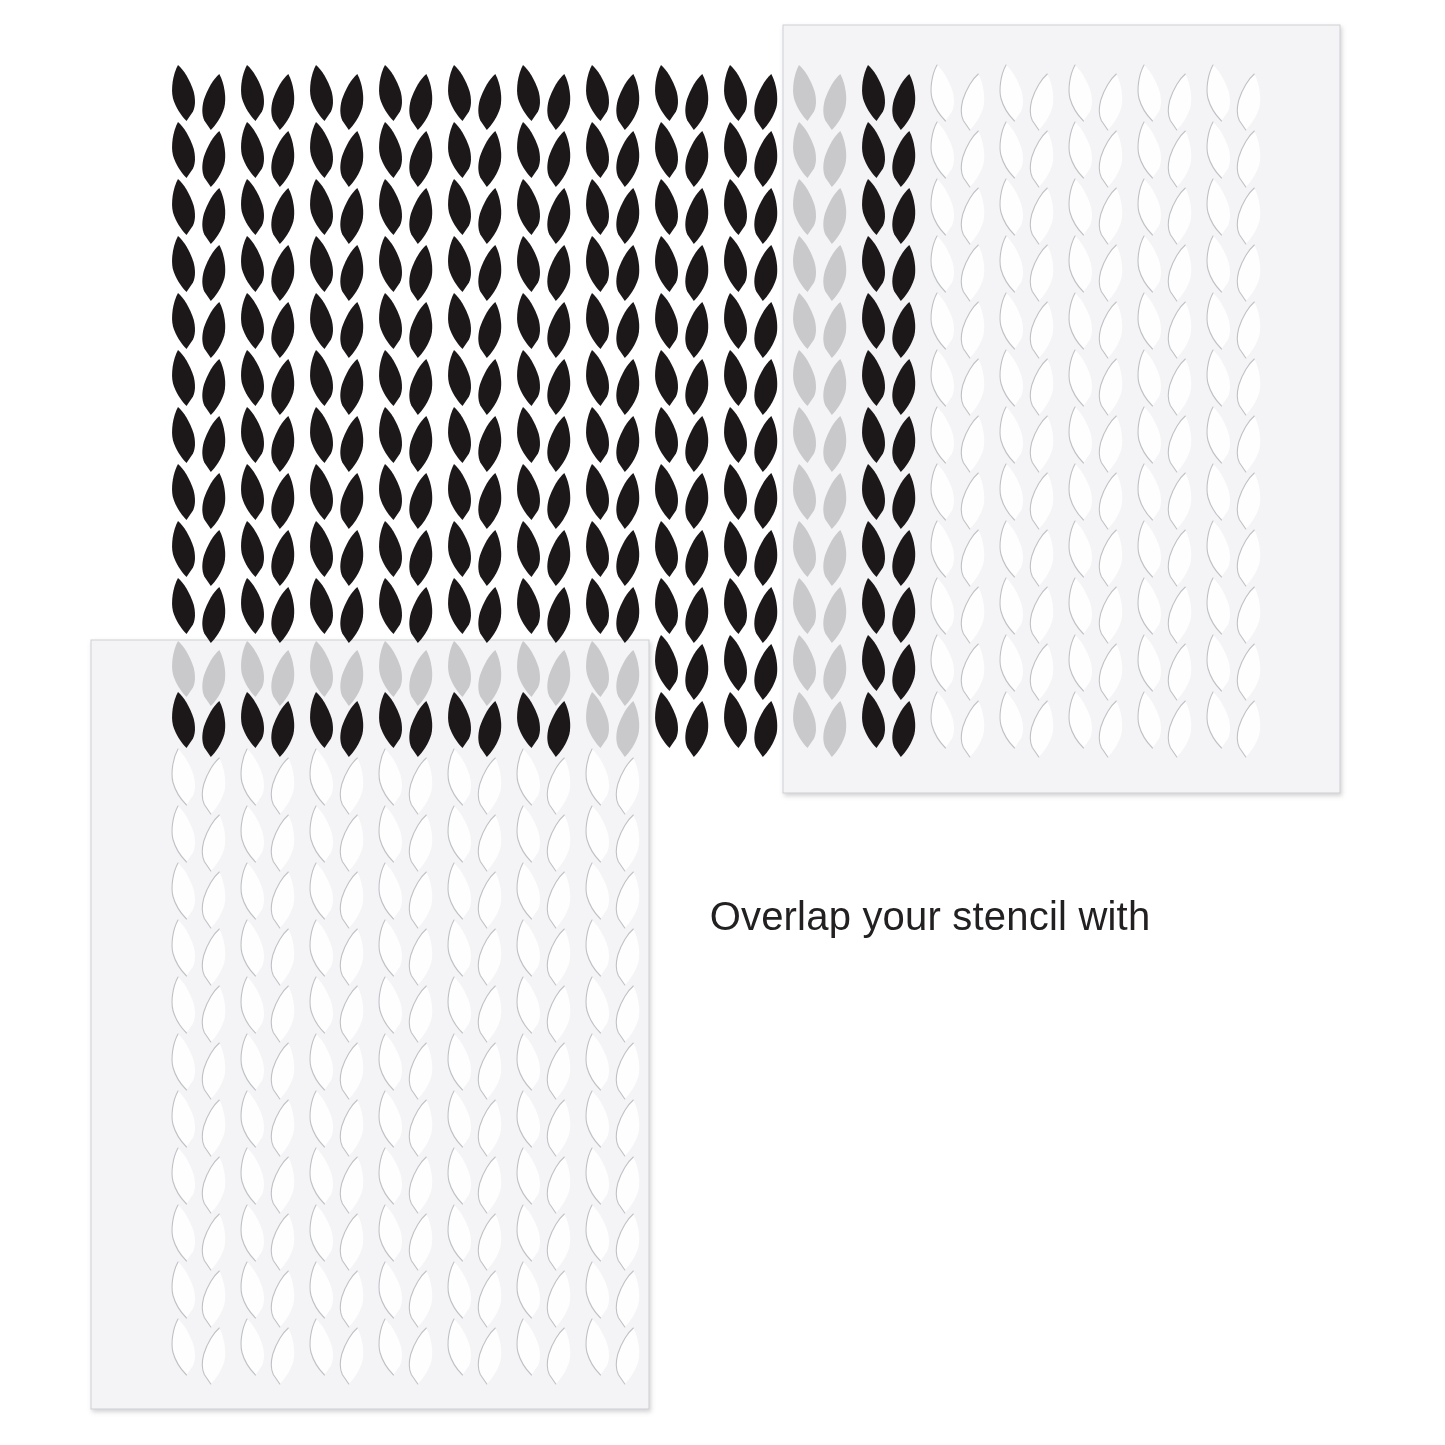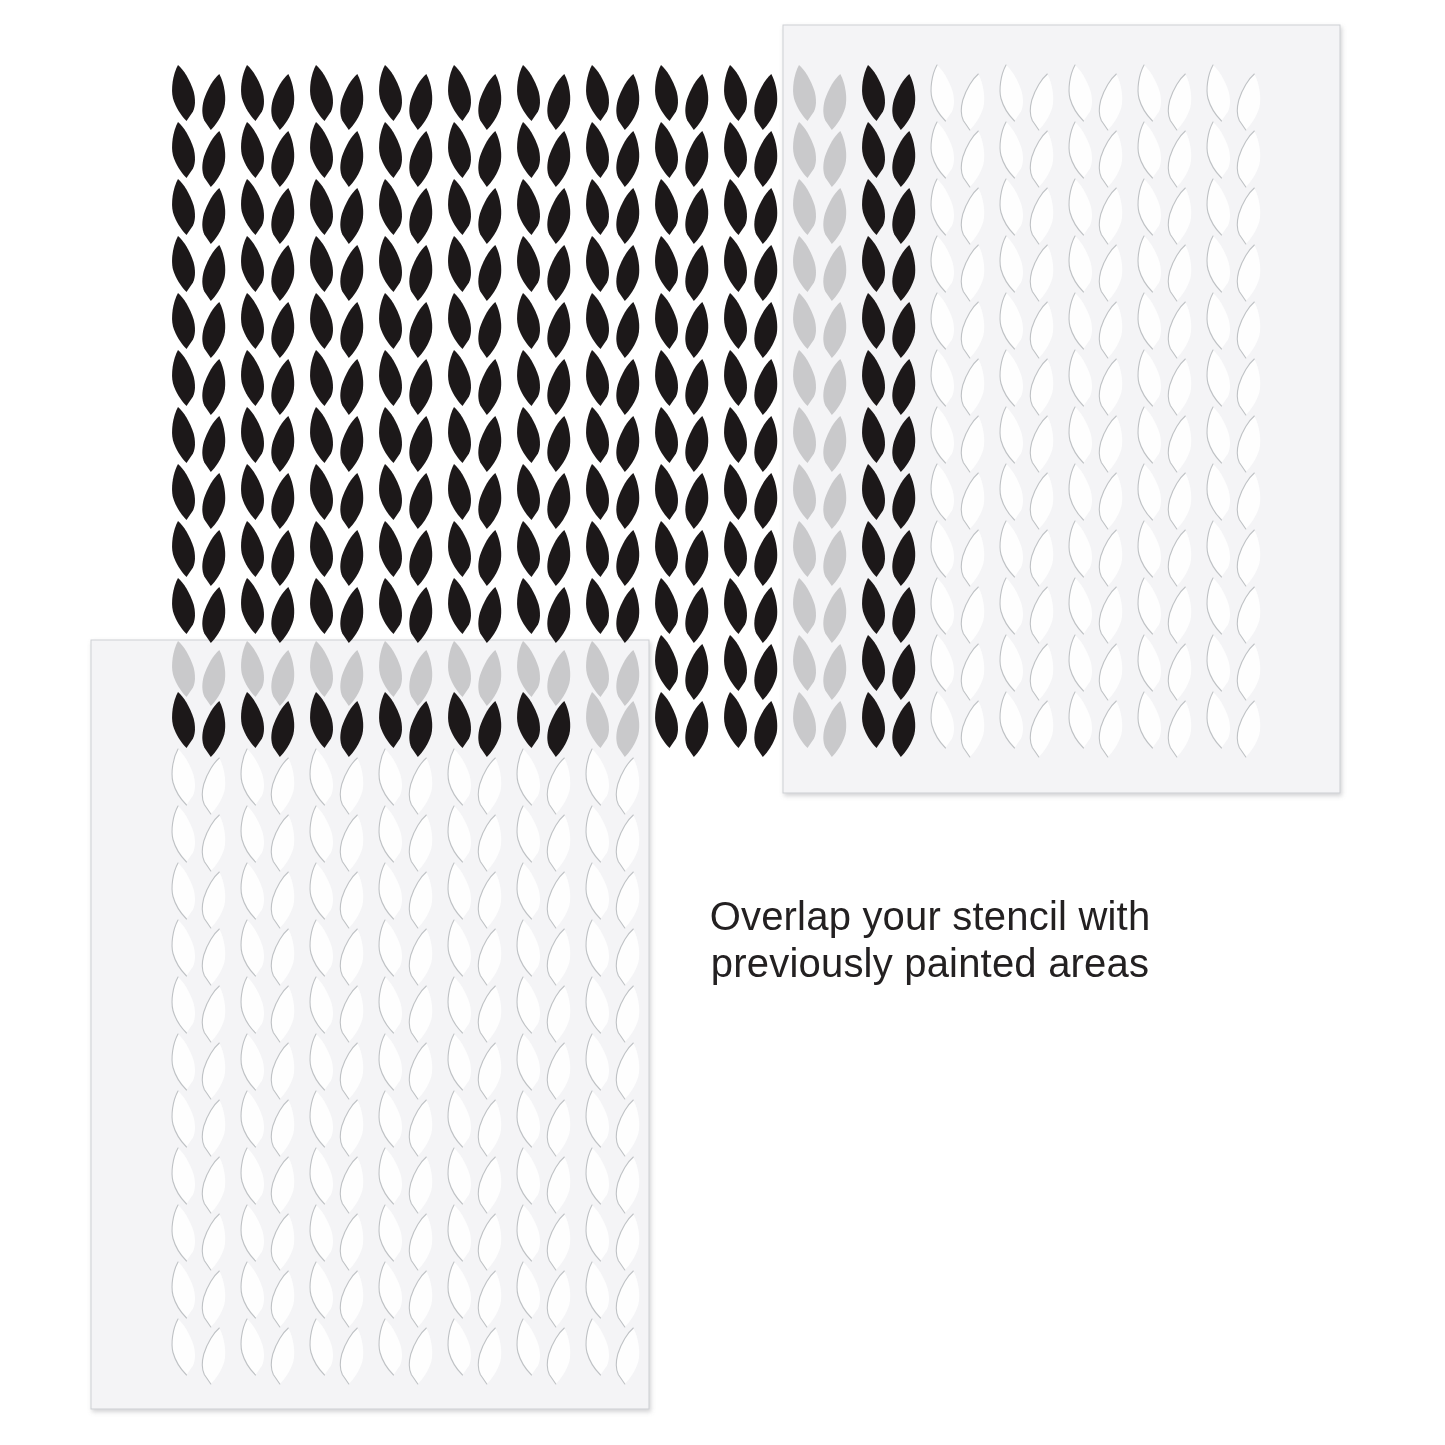--- a/index.html
+++ b/index.html
@@ -861,15 +861,14 @@
         <path d="M8 0C13.5 4.5 20 15 23.5 26C25.5 33.5 25.6 41 23 46.5L16.5 56C11.5 51 5.5 42.5 3 33.5C0.7 24.5 2.7 9.5 8 0Z" fill="#1c1819" transform="translate(860 578)"></path>
         <path d="M8 0C13.5 4.5 20 15 23.5 26C25.5 33.5 25.6 41 23 46.5L16.5 56C11.5 51 5.5 42.5 3 33.5C0.7 24.5 2.7 9.5 8 0Z" fill="#1c1819" transform="translate(917.3 587) scale(-1 1)"></path>
         <path d="M8 0C13.5 4.5 20 15 23.5 26C25.5 33.5 25.6 41 23 46.5L16.5 56C11.5 51 5.5 42.5 3 33.5C0.7 24.5 2.7 9.5 8 0Z" fill="#1c1819" transform="translate(860 635)"></path>
         <path d="M8 0C13.5 4.5 20 15 23.5 26C25.5 33.5 25.6 41 23 46.5L16.5 56C11.5 51 5.5 42.5 3 33.5C0.7 24.5 2.7 9.5 8 0Z" fill="#1c1819" transform="translate(917.3 644) scale(-1 1)"></path>
         <path d="M8 0C13.5 4.5 20 15 23.5 26C25.5 33.5 25.6 41 23 46.5L16.5 56C11.5 51 5.5 42.5 3 33.5C0.7 24.5 2.7 9.5 8 0Z" fill="#1c1819" transform="translate(860 692)"></path>
         <path d="M8 0C13.5 4.5 20 15 23.5 26C25.5 33.5 25.6 41 23 46.5L16.5 56C11.5 51 5.5 42.5 3 33.5C0.7 24.5 2.7 9.5 8 0Z" fill="#1c1819" transform="translate(917.3 701) scale(-1 1)"></path>
       </g>
     </svg>
   <div class="caption" style="color: rgb(35, 32, 33);">
     <div>Overlap your stencil with</div>
-    <div>previously painted areas</div>
   </div>
 </div>
 
 </body></html>

